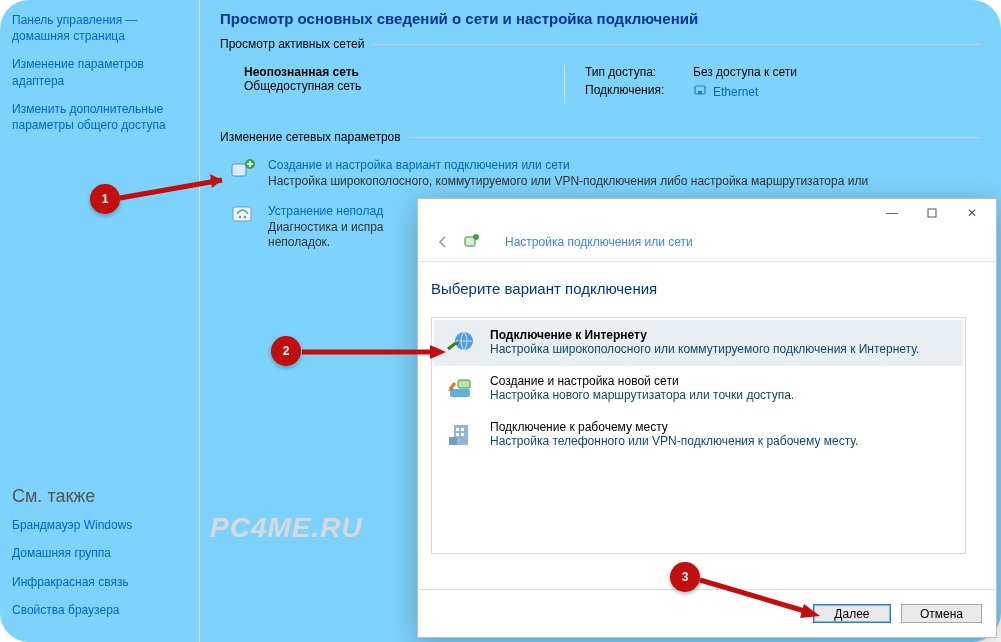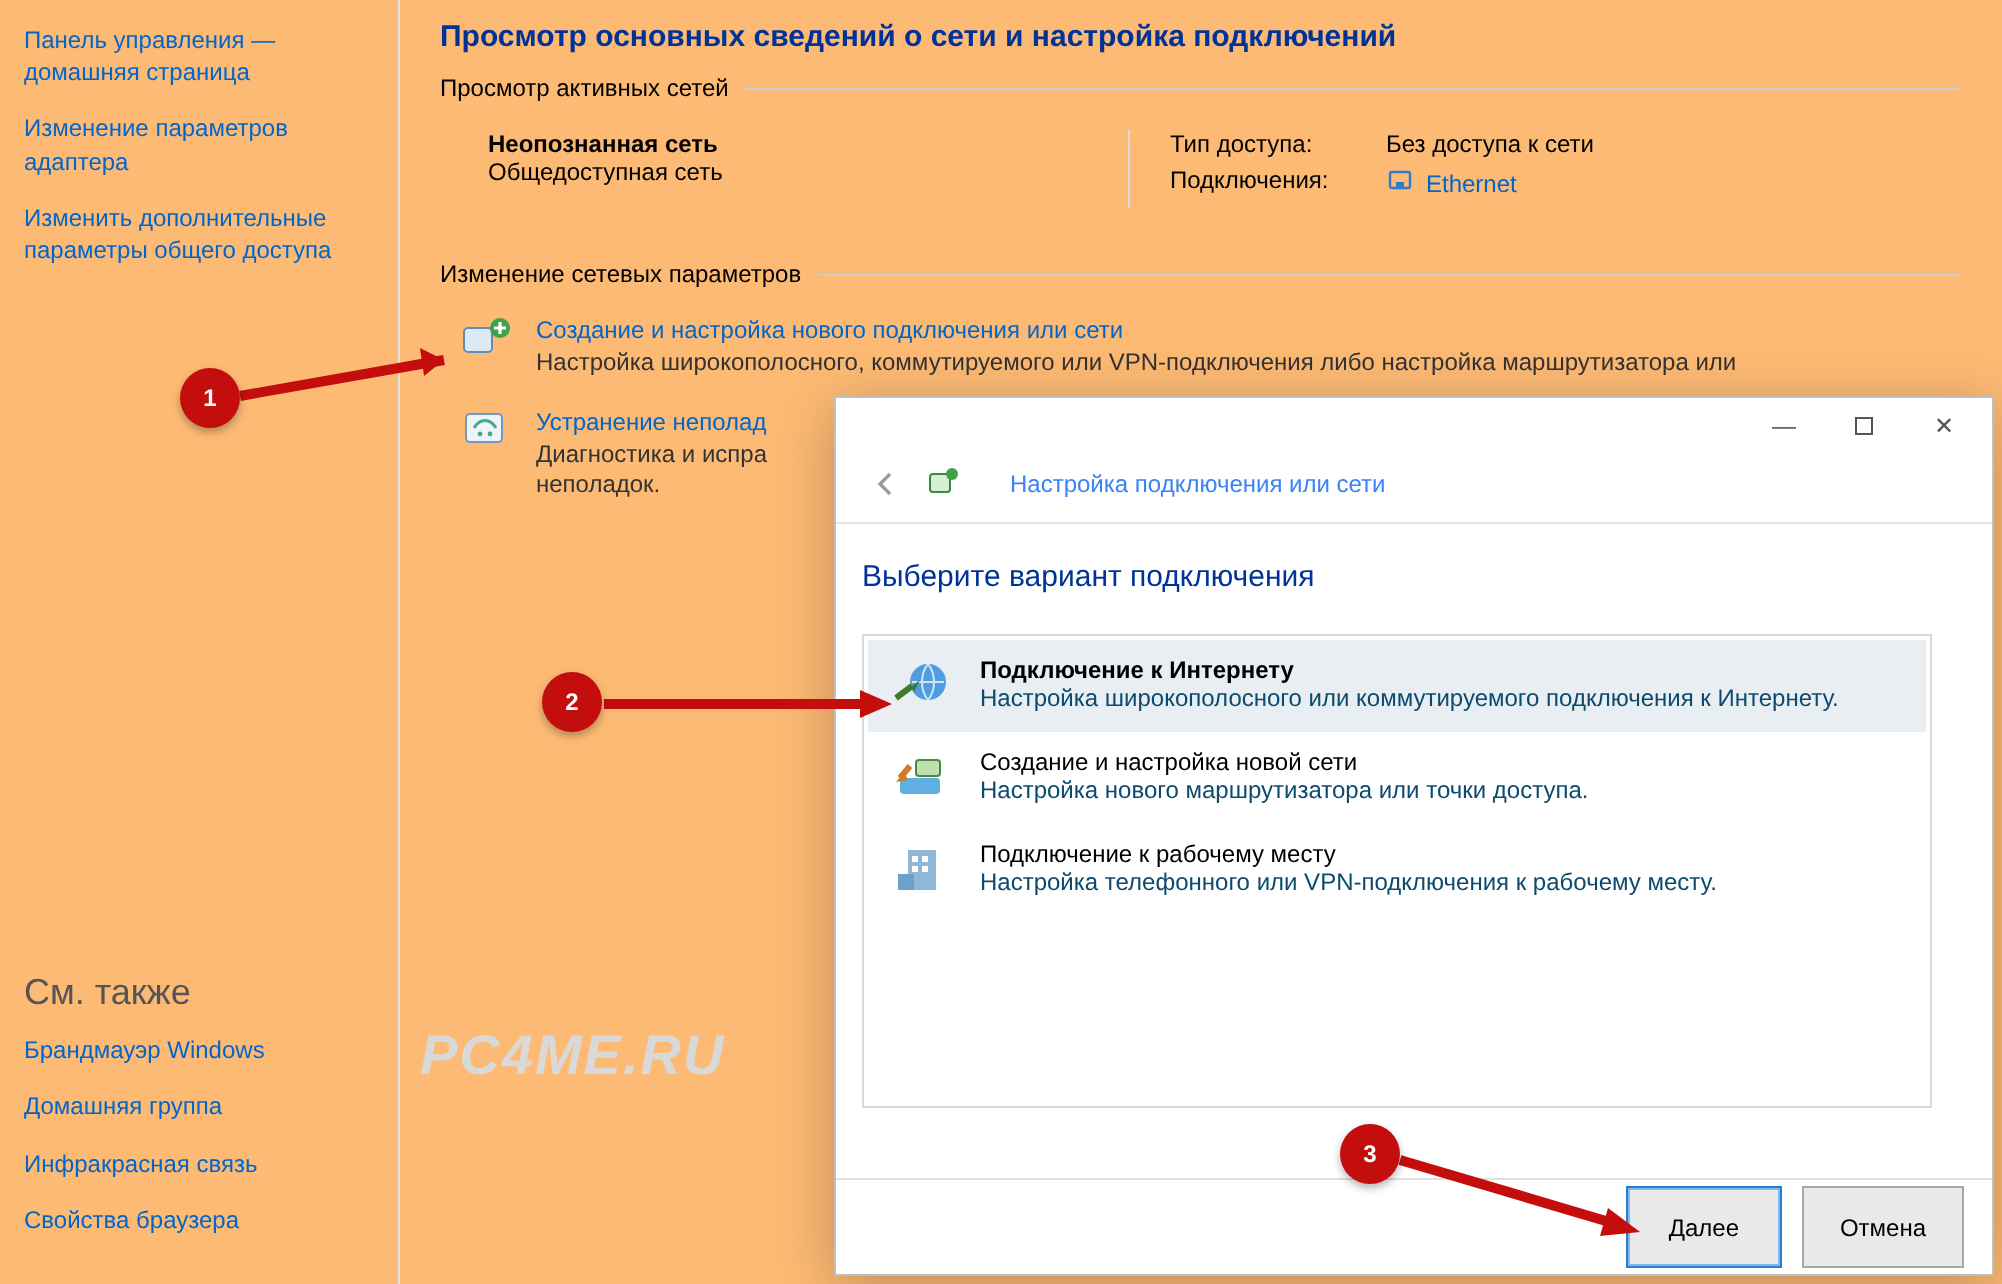--- a/index.html
+++ b/index.html
@@ -10,21 +10,22 @@
     color: #000;
     width: 1001px;
     height: 642px;
     position: relative;
     overflow: hidden;
   }
   .main-window {
     display: flex;
     width: 100%;
     height: 100%;
-    background: #fdba74;
+    background: #7dd3fc;
+    border-radius: 29px;
   }
   .sidebar {
     width: 200px;
     padding: 12px 12px;
     border-right: 1px solid #e0e0e0;
     display: flex;
     flex-direction: column;
   }
   .sidebar-top { flex: 0 0 auto; }
   .sidebar-link {
@@ -150,21 +151,21 @@
   .opt-desc { color:#0c4a6e; font-size:12px; }
   .wizard-footer {
     position:absolute; bottom:0; left:0; right:0;
     height: 48px;
     border-top: 1px solid #e0e0e0;
     display:flex; justify-content:flex-end; align-items:center;
     gap:10px; padding: 0 14px;
     background:#fff;
   }
   .win-btn {
-    min-width: 78px; height: 41px;
+    min-width: 78px; height: 19px;
     border: 1px solid #a7a7a7;
     background: #e9e9e9;
     font-size:12px;
     cursor:pointer;
     padding: 0 18px;
   }
   .win-btn.primary {
     border: 1px solid #2b7cd3;
     box-shadow: inset 0 0 0 1px #7fb7ec;
   }
@@ -240,21 +241,21 @@
 
       <div class="task-item">
         <div class="task-icon">
           <svg width="26" height="22" viewBox="0 0 26 22">
               <rect x="1" y="6" width="14" height="12" rx="2" fill="#ddeaf6" stroke="#5a8fba"></rect>
               <circle cx="19" cy="6" r="5" fill="#3fa24a"></circle>
               <path d="M19 3v6M16 6h6" stroke="#fff" stroke-width="1.6"></path>
             </svg>
         </div>
         <div class="task-body">
-          <div class="task-title">Создание и настройка нового подключения или сети</div>
+          <div class="task-title">Создание и настройка вариант подключения или сети</div>
           <div class="task-desc">Настройка широкополосного, коммутируемого или VPN-подключения либо настройка маршрутизатора или</div>
         </div>
       </div>
 
       <div class="task-item">
         <div class="task-icon">
           <svg width="26" height="22" viewBox="0 0 26 22">
               <rect x="2" y="3" width="18" height="14" rx="2" fill="#eef4fa" stroke="#6d9bc4"></rect>
               <path d="M6 10c3-5 8-5 11 0" stroke="#4a8" stroke-width="1.4" fill="none"></path>
               <circle cx="9" cy="13" r="1.2" fill="#4a8"></circle>

